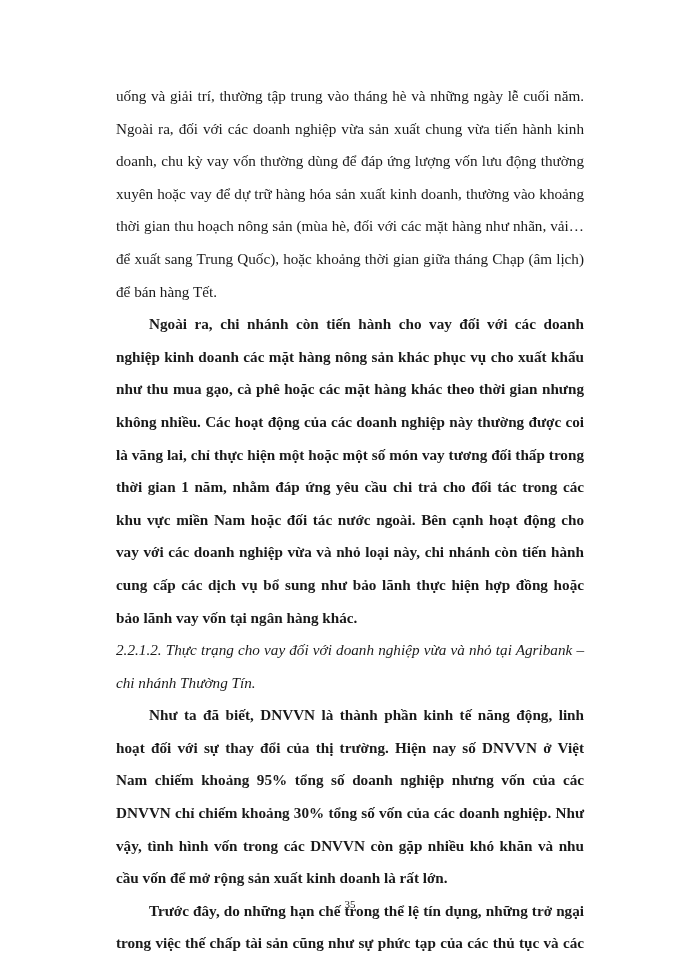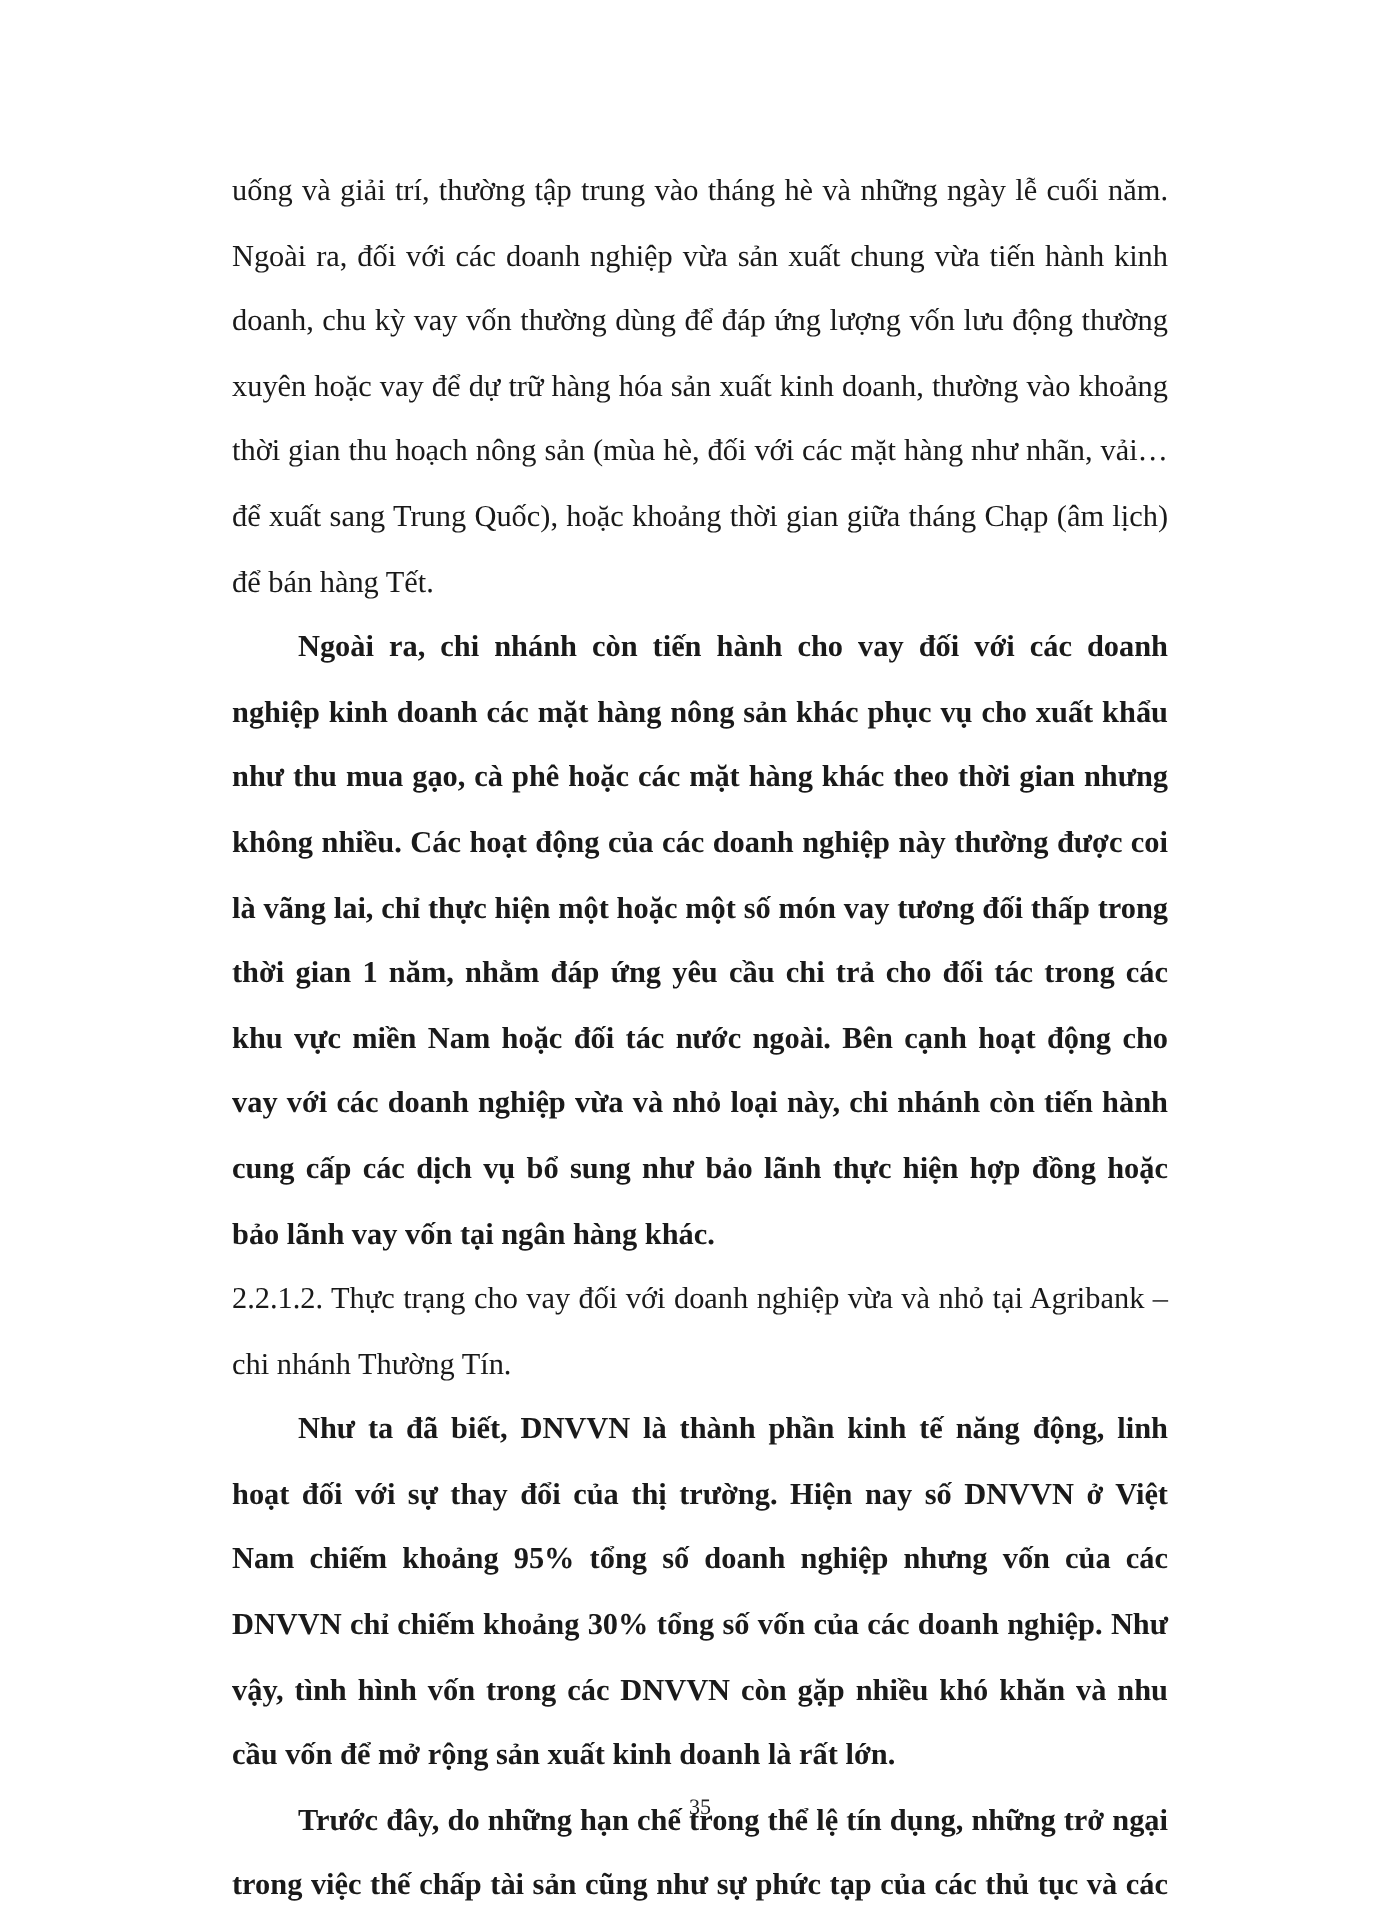--- a/index.html
+++ b/index.html
@@ -32,20 +32,21 @@
     }
     .content p {
       margin: 0;
       padding: 0;
     }
     .content p.indent {
       text-indent: 33px;
       font-weight: bold;
     }
     .content p.heading {
+      font-style: italic;
       text-indent: 0;
     }
     .page-number {
       position: absolute;
       left: 0;
       width: 700px;
       top: 898px;
       text-align: center;
       font-size: 11px;
       color: #222;

